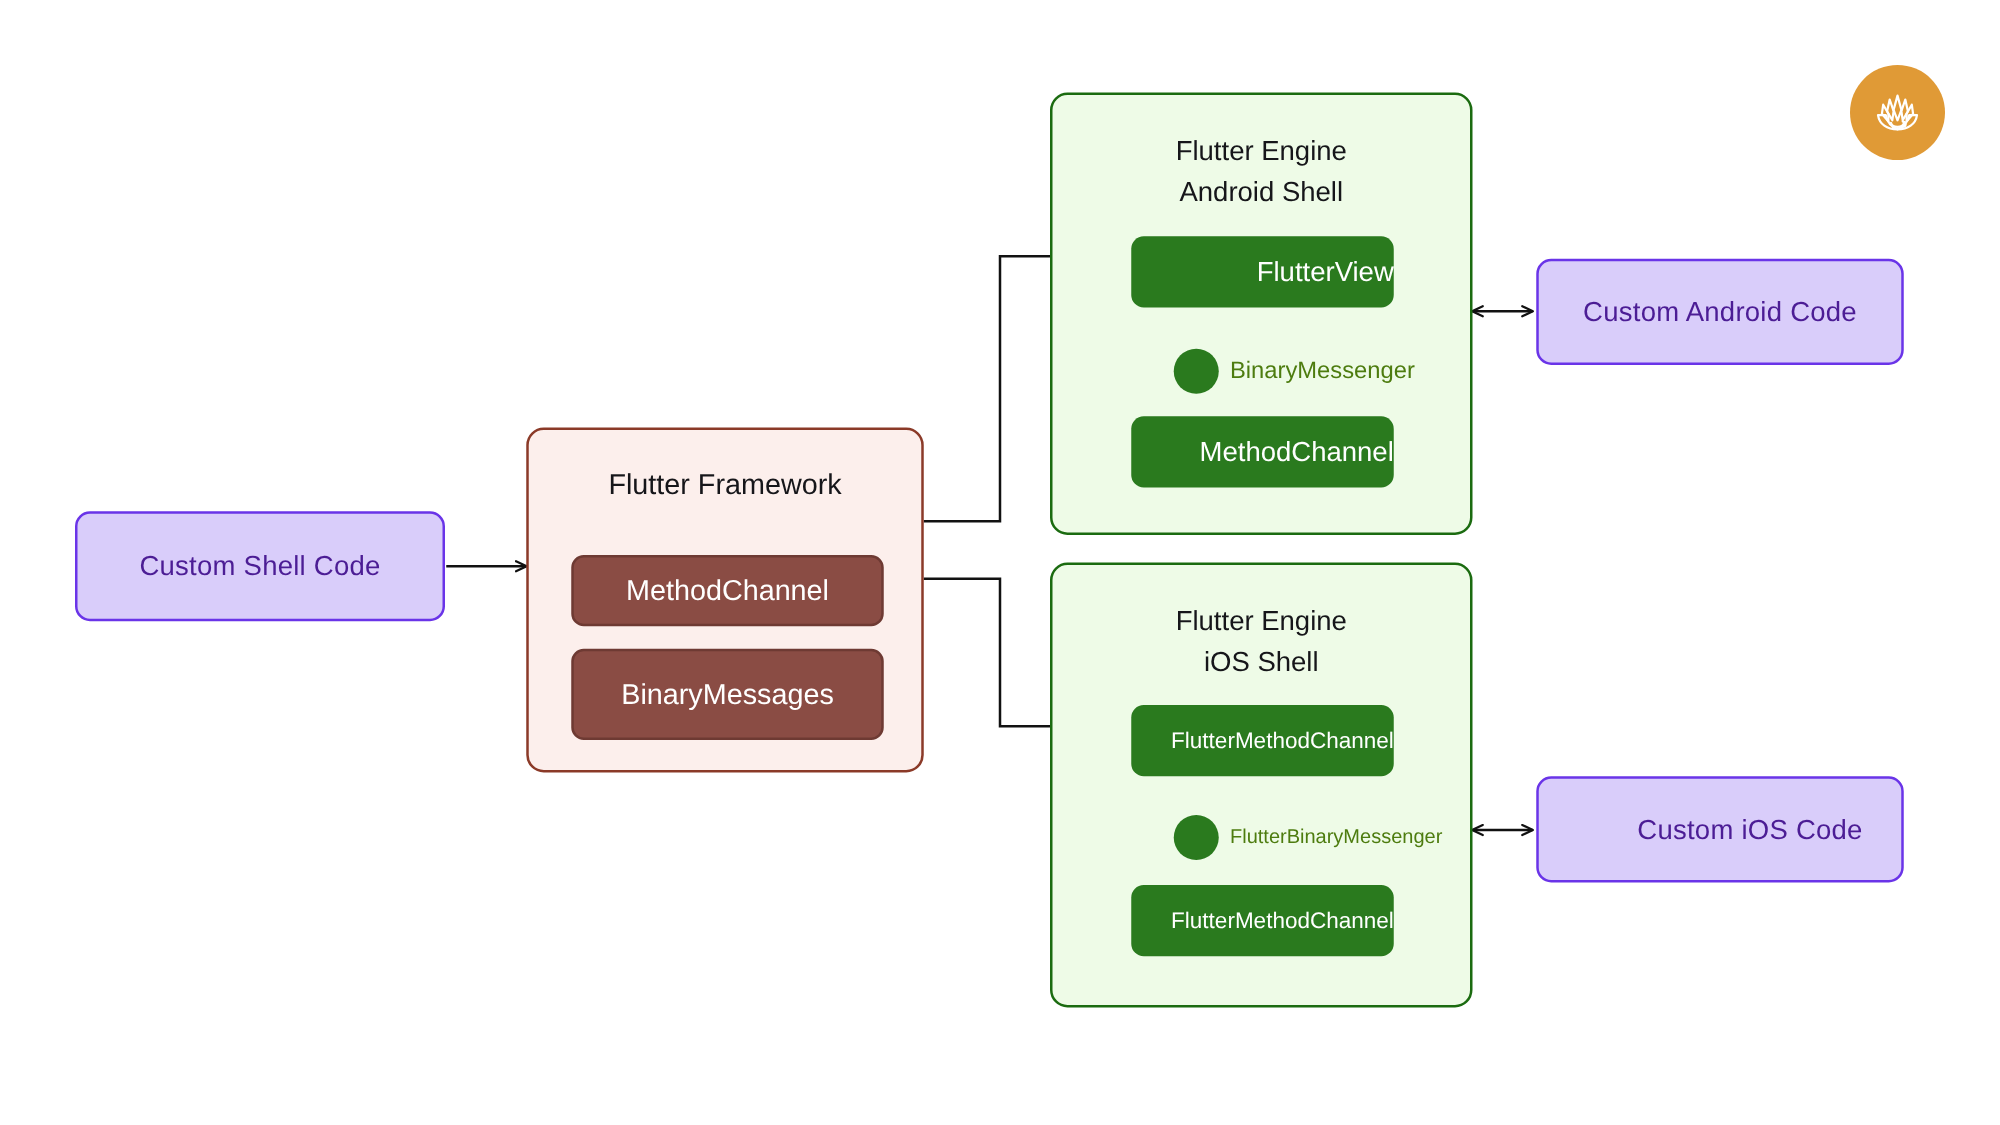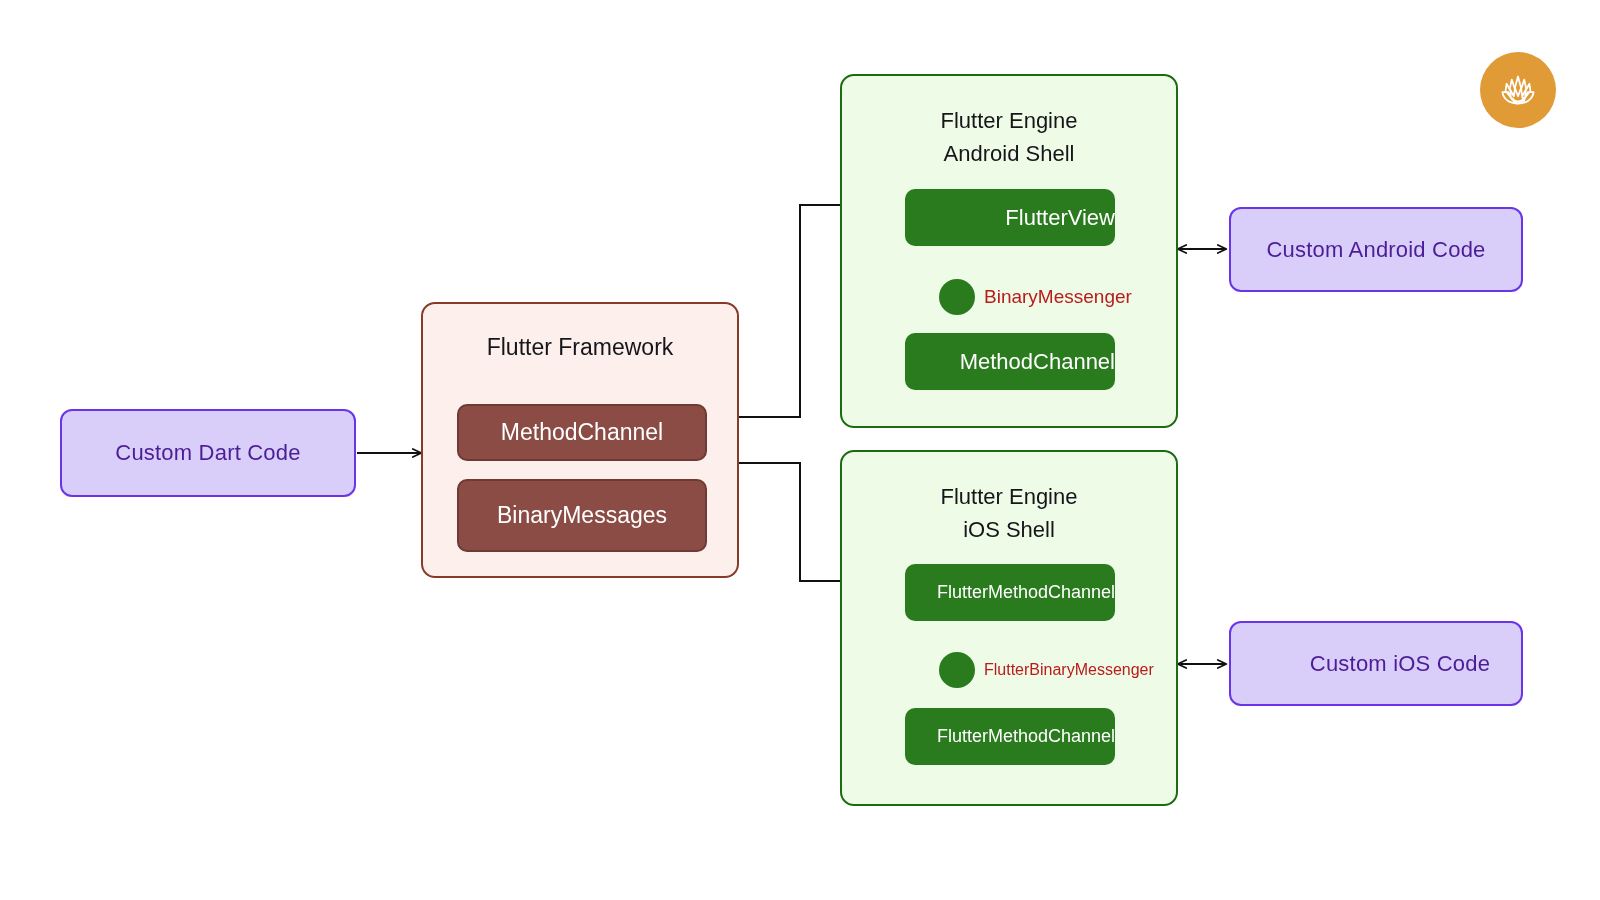--- a/index.html
+++ b/index.html
@@ -46,20 +46,21 @@
     font-size: 22px;
     letter-spacing: .2px;
   }
 
   
   .framework {
     background: #FCEFEC;
     border: 2.5px solid #8B3A28;
     border-radius: 14px;
     display: block;
+    margin-top: 40px;
   }
   .framework-title {
     position: absolute;
     left: 0; right: 0;
     top: 30px;
     text-align: center;
     font-size: 23px;
     color: #16161a;
   }
   .maroon-chip {
@@ -102,21 +103,21 @@
     align-items: center;
     justify-content: flex-end;
   }
   .green-dot {
     position: absolute;
     background: #2A7A1E;
     border-radius: 50%;
   }
   .dot-label {
     position: absolute;
-    color: #b91c1c;
+    color: #4d7c0f;
     white-space: nowrap;
     display: flex;
     align-items: center;
   }
 
   
   .logo-badge {
     position: absolute;
     border-radius: 50%;
     background: #E09A36;
@@ -163,21 +164,21 @@
     <g>
       <line x1="1178" y1="249" x2="1226" y2="249" stroke="#111111" stroke-width="2" marker-start="url(#arrowStart)" marker-end="url(#arrowEnd)"></line>
     </g>
 
     <g>
       <line x1="1178" y1="664" x2="1226" y2="664" stroke="#111111" stroke-width="2" marker-start="url(#arrowStart)" marker-end="url(#arrowEnd)"></line>
     </g>
   </svg>
 
   <div class="node purple" style="left:60px; top:409px; width:296px; height:88px;">
-    <span>Custom Dart Code</span>
+    <span>Custom Shell Code</span>
   </div>
 
   <div class="node framework" style="left:421px; top:302px; width:318px; height:276px;">
     <div class="framework-title">Flutter Framework</div>
 
     <div class="maroon-chip" style="left:34px; top:100px; width:250px; height:57px;">
       <span>MethodChannel</span>
     </div>
 
     <div class="maroon-chip" style="left:34px; top:175px; width:250px; height:73px;text-align:right;">

